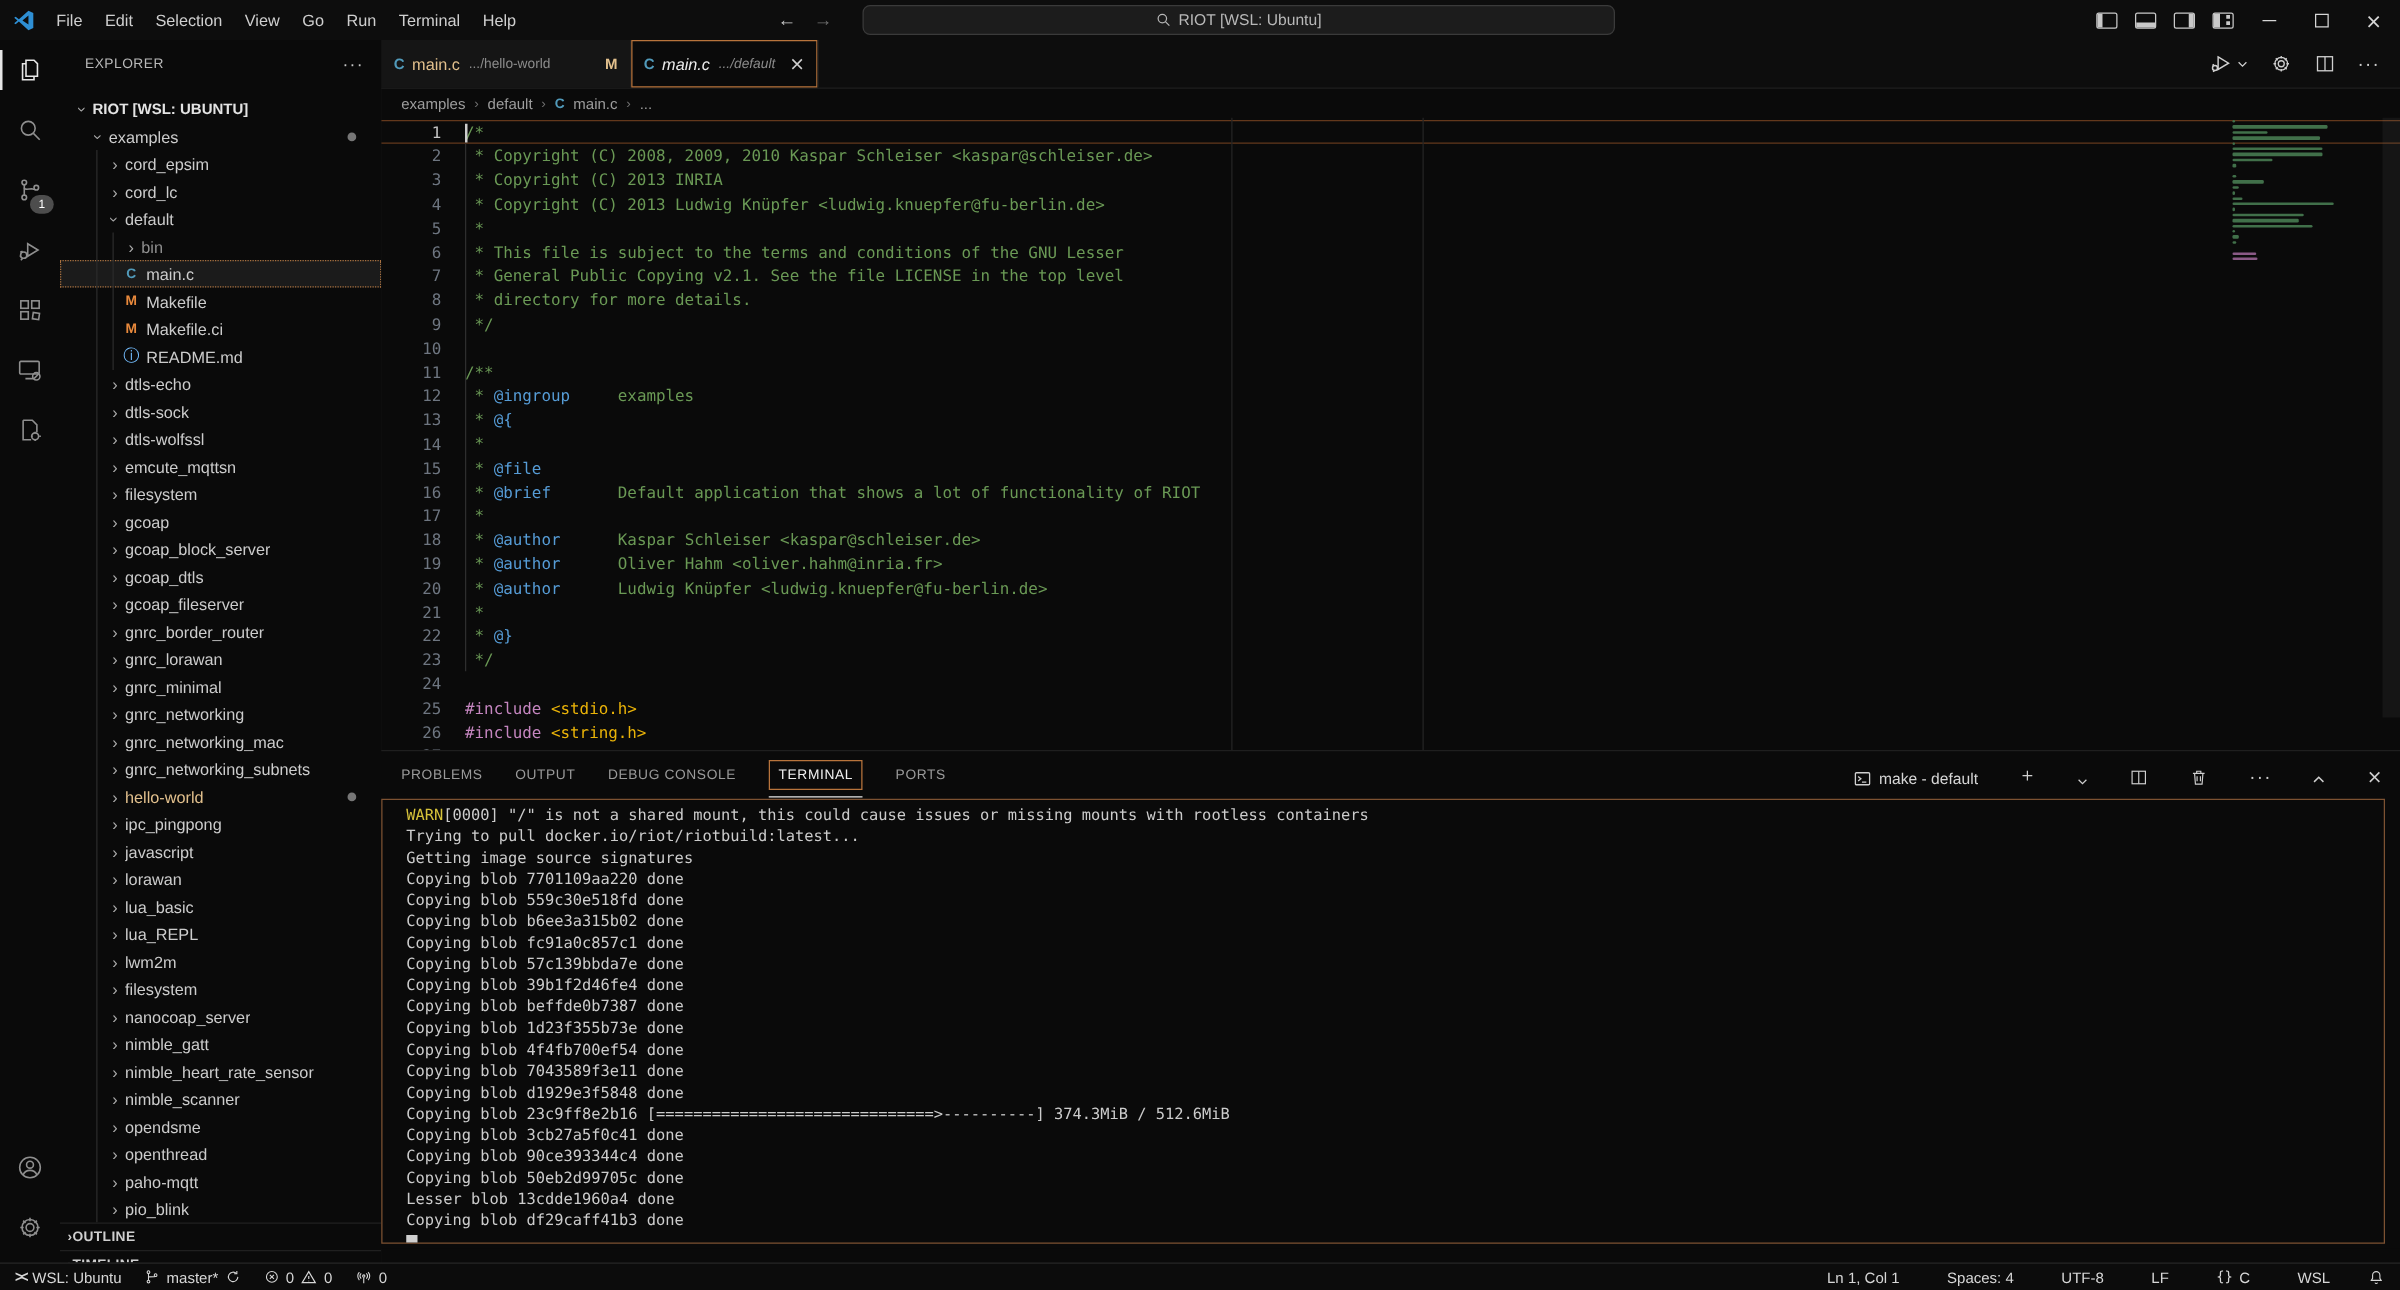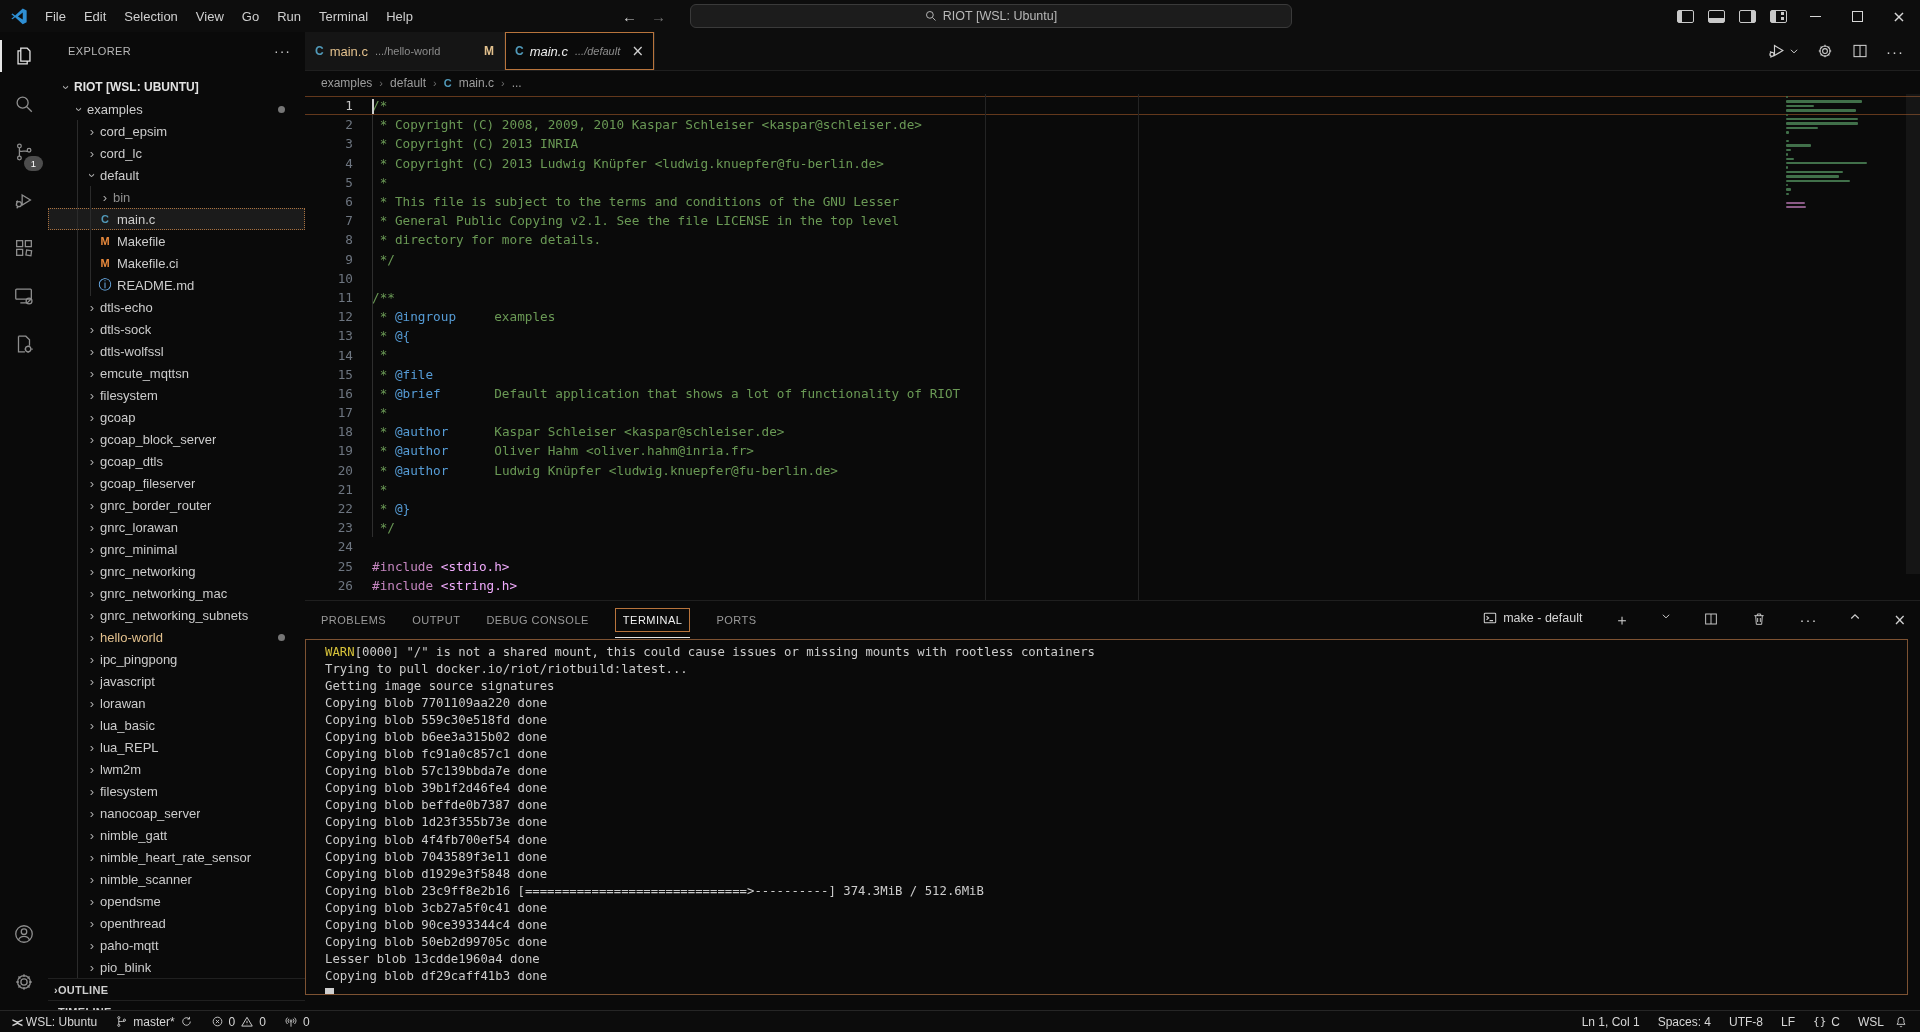--- a/index.html
+++ b/index.html
@@ -77,44 +77,44 @@
   .breadcrumbs .bsep{color:#6f6f6f;font-size:11px;}
   .breadcrumbs .cicon{color:#519aba;font-weight:bold;font-size:11px;}
   .editor{position:absolute;left:0;right:0;top:62px;height:518px;overflow:hidden;padding-top:2px;box-sizing:border-box;}
   .ruler{position:absolute;top:0;bottom:0;width:1px;background:#242424;}
   .cguide{position:absolute;left:67px;width:1px;background:#2e2e2e;}
   .cl{height:19.2px;display:flex;align-items:center;box-sizing:border-box;}
   .cl.cur{border-top:1px solid #63381c;border-bottom:1px solid #63381c;}
   .ln{width:48px;flex:none;text-align:right;padding-right:19px;color:#6e7681;font:12.7px "DejaVu Sans Mono",monospace;}
   .cl.cur .ln{color:#c6c6c6;}
   .ct{font:12.7px/19.2px "DejaVu Sans Mono",monospace;white-space:pre;color:#d4d4d4;}
-  .tok-c{color:#6a9955;} .tok-k{color:#569cd6;} .tok-pp{color:#c586c0;} .tok-s{color:#f0abfc;} .tok-p{color:#d4d4d4;}
+  .tok-c{color:#6a9955;} .tok-k{color:#569cd6;} .tok-pp{color:#c586c0;} .tok-s{color:#eab308;} .tok-p{color:#d4d4d4;}
   .ecursor{position:absolute;left:67px;top:5px;width:1.5px;height:15px;background:#cccccc;}
   .minimap{position:absolute;right:44px;top:2px;width:90px;}
   .mml{position:absolute;left:0;border-radius:1px;}
   .esb{position:absolute;right:0;top:0;width:14px;height:480px;background:rgba(110,110,110,0.12);}
   
   .panel{position:absolute;left:0;right:0;top:568px;height:398px;border-top:1px solid #1f1f1f;background:#0a0a0a;}
   .panel-header{height:38px;display:flex;align-items:center;padding:0 14px 0 16px;}
   .ptab{margin-right:26px;font-size:11px;letter-spacing:.5px;color:#9a9a9a;cursor:default;}
   .ptab.active{color:#f0f0f0;border:1px solid #b8743c;padding:5px 7px;position:relative;}
   .ptab.active::after{content:"";position:absolute;left:-1px;right:-1px;bottom:-7px;height:1px;background:#e7e7e7;}
-  .panel-actions{margin-left:auto;display:flex;align-items:flex-start;gap:32px;color:#cfcfcf;font-size:12.5px;}
+  .panel-actions{margin-left:auto;display:flex;align-items:flex-end;gap:32px;color:#cfcfcf;font-size:12.5px;}
   .task{display:flex;align-items:center;gap:6px;color:#d6d6d6;}
   .pa-glyph{font-size:15px;color:#cfcfcf;font-family:"DejaVu Sans",sans-serif;}
   .terminal{position:absolute;left:0;right:12px;top:38px;bottom:4px;border:1px solid #7d5232;
             padding:4px 0 0 19px;box-sizing:border-box;overflow:hidden;}
   .tl{font:12.3px/17.05px "DejaVu Sans Mono",monospace;white-space:pre;color:#cccccc;}
   .tl .y{color:#d6c23a;}
   .tcursor{width:9px;height:15px;background:#cfcfcf;margin-top:3px;}
   
   .statusbar{position:absolute;left:0;right:0;bottom:0;height:22px;background:#0c0c0c;border-top:1px solid #262626;
              display:flex;align-items:center;font-size:12px;color:#d7d7d7;padding:0 12px;box-sizing:border-box;}
   .sbitem{display:flex;align-items:center;gap:5px;margin-right:18px;white-space:nowrap;}
-  .sbright{margin-left:auto;display:flex;align-items:center;}
+  .sbright{margin-left:auto;display:flex;align-items:center;gap:20px;}
   .sbright .sbitem{margin-right:0;margin-left:18px;}
   .remoteicon{font-weight:bold;letter-spacing:-2px;font-size:11px;transform:scaleY(1.15);}
   .braces{font-family:"DejaVu Sans Mono",monospace;font-size:11px;color:#d7d7d7;}
 </style>
 </head>
 <body>
 
 <div class="app">
 
   <div class="titlebar">

